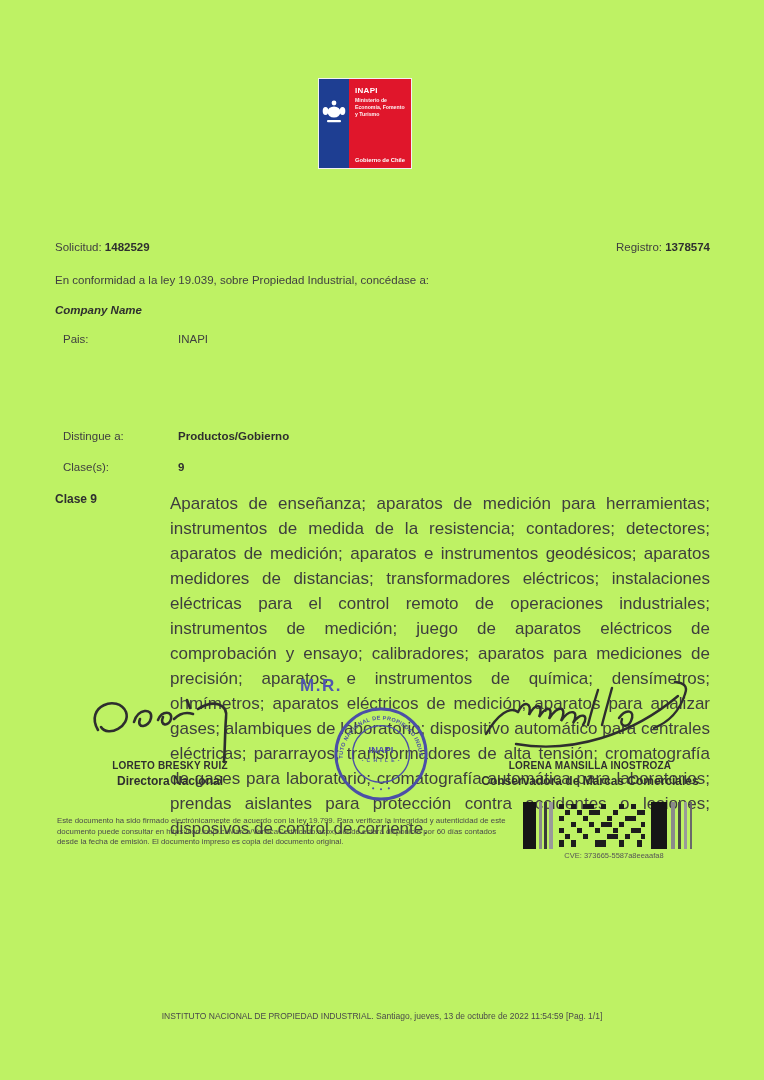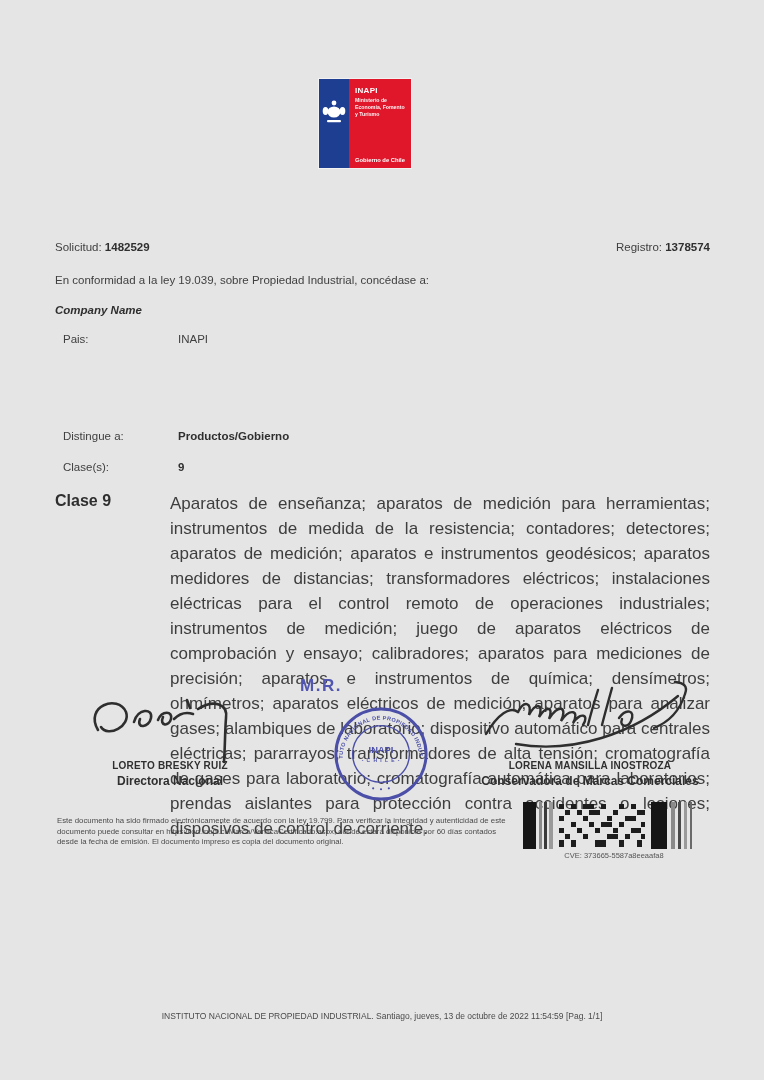--- a/index.html
+++ b/index.html
@@ -1,17 +1,17 @@
 <!DOCTYPE html>
 <html><head>
 <meta charset="utf-8">
 <style>
   html,body{margin:0;padding:0;background:#ffffff;}
   body{width:764px;height:1080px;font-family:"Liberation Sans",sans-serif;color:#404040;}
-  .page{position:relative;width:764px;height:1080px;background:#e5e5e5;overflow:hidden;}
+  .page{position:relative;width:764px;height:1080px;background:#bef264;overflow:hidden;}
 
   
   .logo{position:absolute;left:319px;top:79px;width:92px;height:89px;display:flex;box-shadow:0 0 0 1px #f2f2f2;}
   .logo-blue{width:30px;background:#1e3e92;position:relative;}
   .logo-red{flex:1;background:#e0162b;color:#fff;position:relative;padding:7px 5px 5px 6px;box-sizing:border-box;}
   .logo-inapi{font-size:8px;font-weight:700;letter-spacing:.3px;}
   .logo-ministry{font-size:5.2px;line-height:1.35;margin-top:2px;font-weight:700;opacity:.95;}
   .logo-gov{position:absolute;left:6px;bottom:5px;font-size:5.8px;font-weight:700;white-space:nowrap;}
   .emblem{position:absolute;left:2px;top:18px;}
 
@@ -19,21 +19,21 @@
   .doc-title{position:absolute;top:203px;left:0;width:100%;text-align:center;font-size:13.5px;font-weight:700;letter-spacing:.4px;color:#2d2d2d;}
   .solreg{position:absolute;top:241px;left:55px;right:54px;display:flex;justify-content:space-between;font-size:11.5px;}
   .b{font-weight:700;color:#2f2f2f;}
 
   .line{position:absolute;left:55px;right:54px;font-size:11.5px;line-height:1.45;}
   .row{position:absolute;left:55px;right:54px;font-size:11.5px;display:flex;}
   .row .lbl{width:115px;flex:none;margin-left:8px;}
   .company{font-weight:700;font-style:italic;color:#2f2f2f;}
 
   .clase-block{position:absolute;top:492px;left:55px;right:54px;display:flex;}
-  .clase-block .lbl{width:115px;flex:none;font-weight:700;color:#2f2f2f;font-size:16px;}
+  .clase-block .lbl{width:115px;flex:none;font-weight:700;color:#2f2f2f;font-size:12px;}
   .clase-text{flex:1;font-size:17px;line-height:1.47;text-align:justify;color:#3e3e3e;}
 
   
   .sig-left-svg{position:absolute;left:68px;top:686px;}
   .sig-right-svg{position:absolute;left:478px;top:672px;}
   .sig-name{position:absolute;text-align:center;font-weight:700;font-size:10px;color:#2f2f2f;letter-spacing:.2px;}
   .sig-title{position:absolute;text-align:center;font-weight:700;font-size:12px;color:#2f2f2f;}
   .sig-name.left{left:60px;top:760px;width:220px;}
   .sig-title.left{left:60px;top:774px;width:220px;}
   .sig-name.right{left:468px;top:760px;width:244px;}

